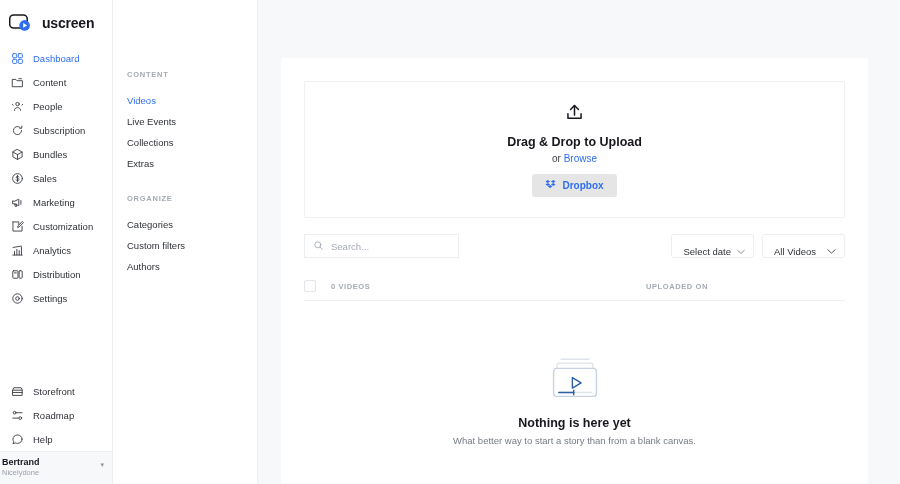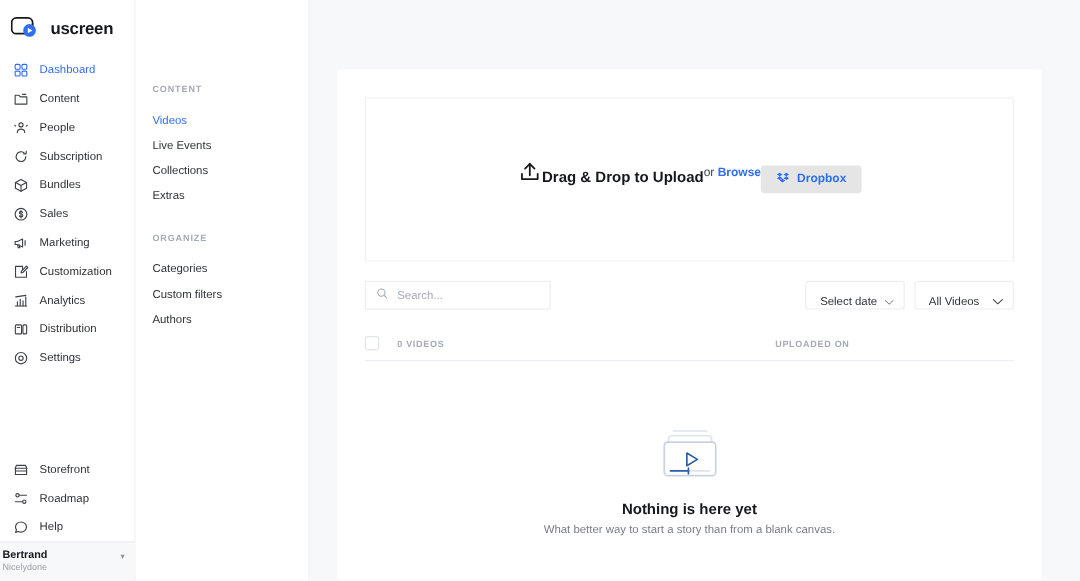--- a/index.html
+++ b/index.html
@@ -74,27 +74,27 @@
   
   .main { flex: 1; height: 484px; background: #f7f8fa; padding: 58px 32px 0 23px; }
   .card {
     background: #ffffff; height: 426px; border-radius: 3px;
     padding: 23px 23px 0 23px;
   }
 
   .dropzone {
     border: 1px solid #f0f1f4; border-radius: 1px;
     height: 137px;
-    display: flex; flex-direction: row; align-items: center; justify-content: center;
+    display: flex; flex-direction: column; align-items: center; justify-content: center;
     cursor: pointer;
   }
   .upload-ico { margin-bottom: 8px; }
   .dz-title { font-size: 12.5px; font-weight: 700; color: #16181d; margin-bottom: 4px; }
   .dz-sub { font-size: 10px; color: #43464c; margin-bottom: 10px; }
-  .dz-sub a { color: #2f6ef0; text-decoration: none; cursor: pointer; font-weight: bold; }
+  .dz-sub a { color: #2f6ef0; text-decoration: none; cursor: pointer; }
   .dropbox-btn {
     background: #e5e5e5; color: #2f6ef0; border: none; border-radius: 3px;
     font-size: 10px; font-weight: 700; font-family: inherit;
     height: 23px; padding: 0 13px;
     display: inline-flex; align-items: center; gap: 6px; cursor: pointer;
   }
 
   .toolbar { display: flex; align-items: center; justify-content: space-between; margin-top: 16px; }
   .search-wrap {
     position: relative; width: 155px; height: 24px;

